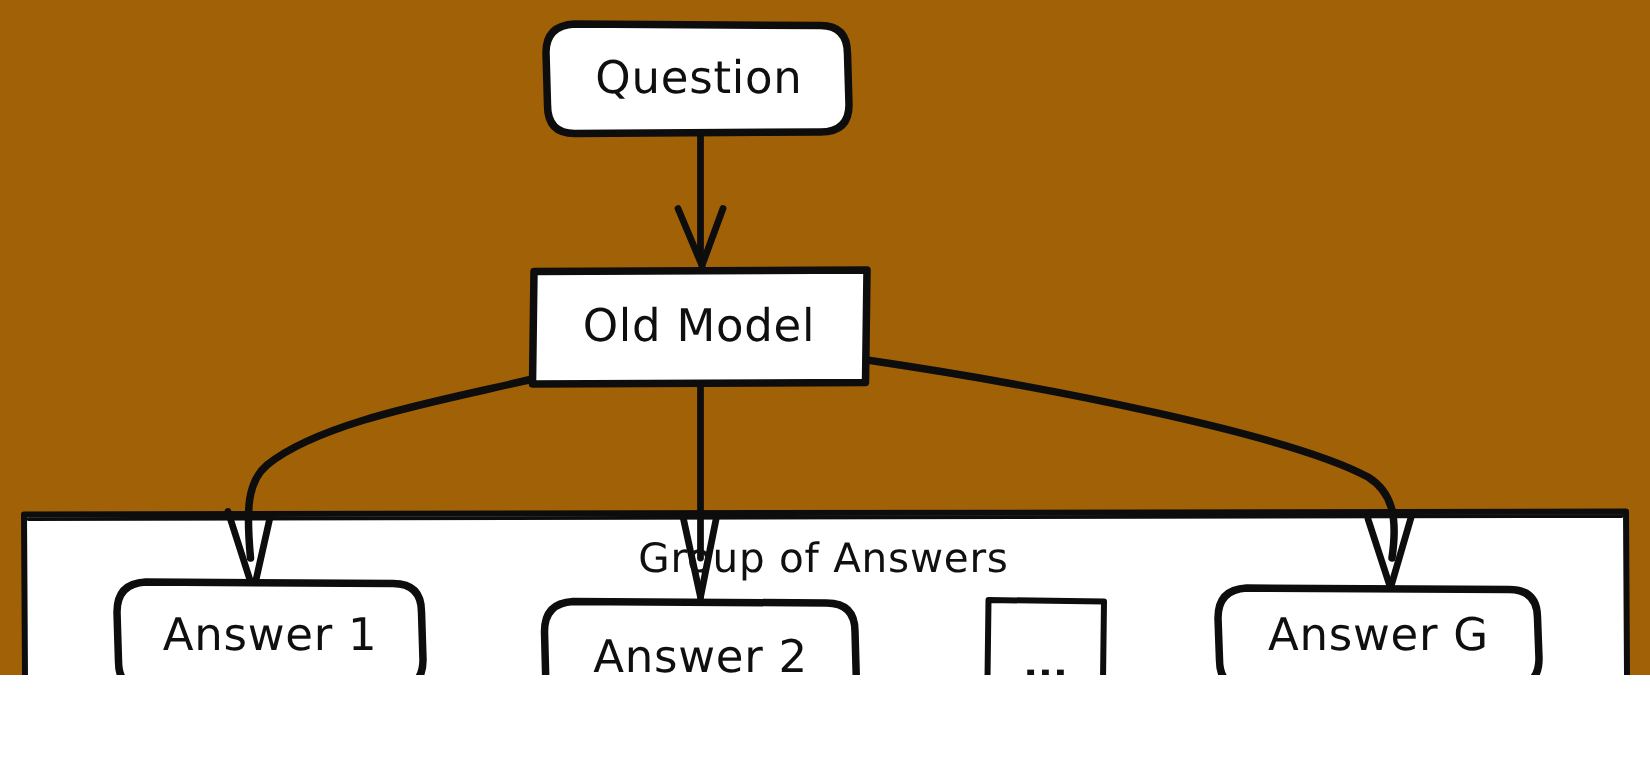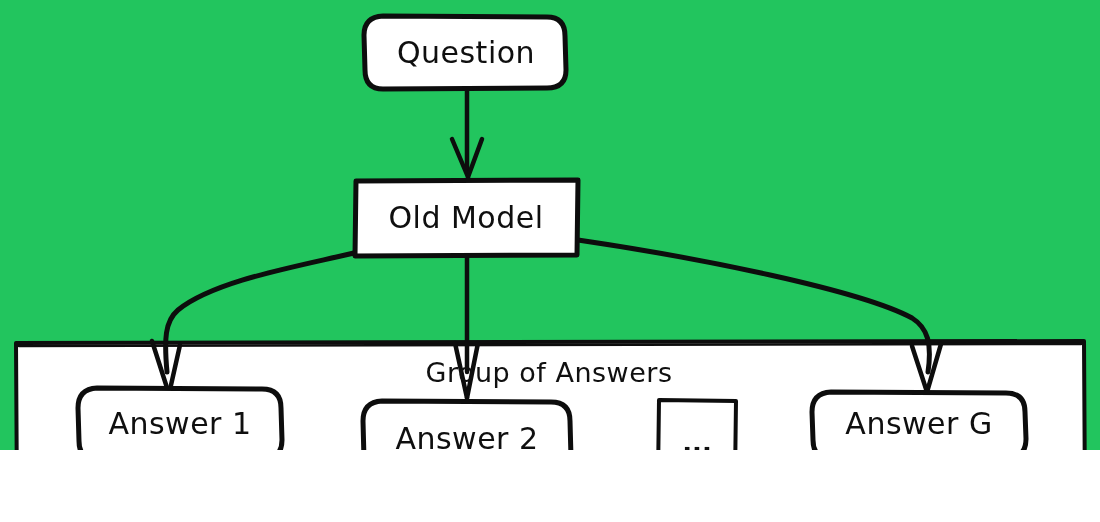--- a/index.html
+++ b/index.html
@@ -7,21 +7,21 @@
     padding: 0;
     background: #ffffff;
   }
   body {
     font-family: "DejaVu Sans", sans-serif;
   }
   #canvas {
     position: relative;
     width: 1100px;
     height: 450px;
-    background: #22c55e;
+    background: #a16207;
     overflow: hidden;
   }
   #diagram-svg {
     position: absolute;
     left: 0;
     top: 0;
     width: 1100px;
     height: 522px;
   }
   .node-label {

